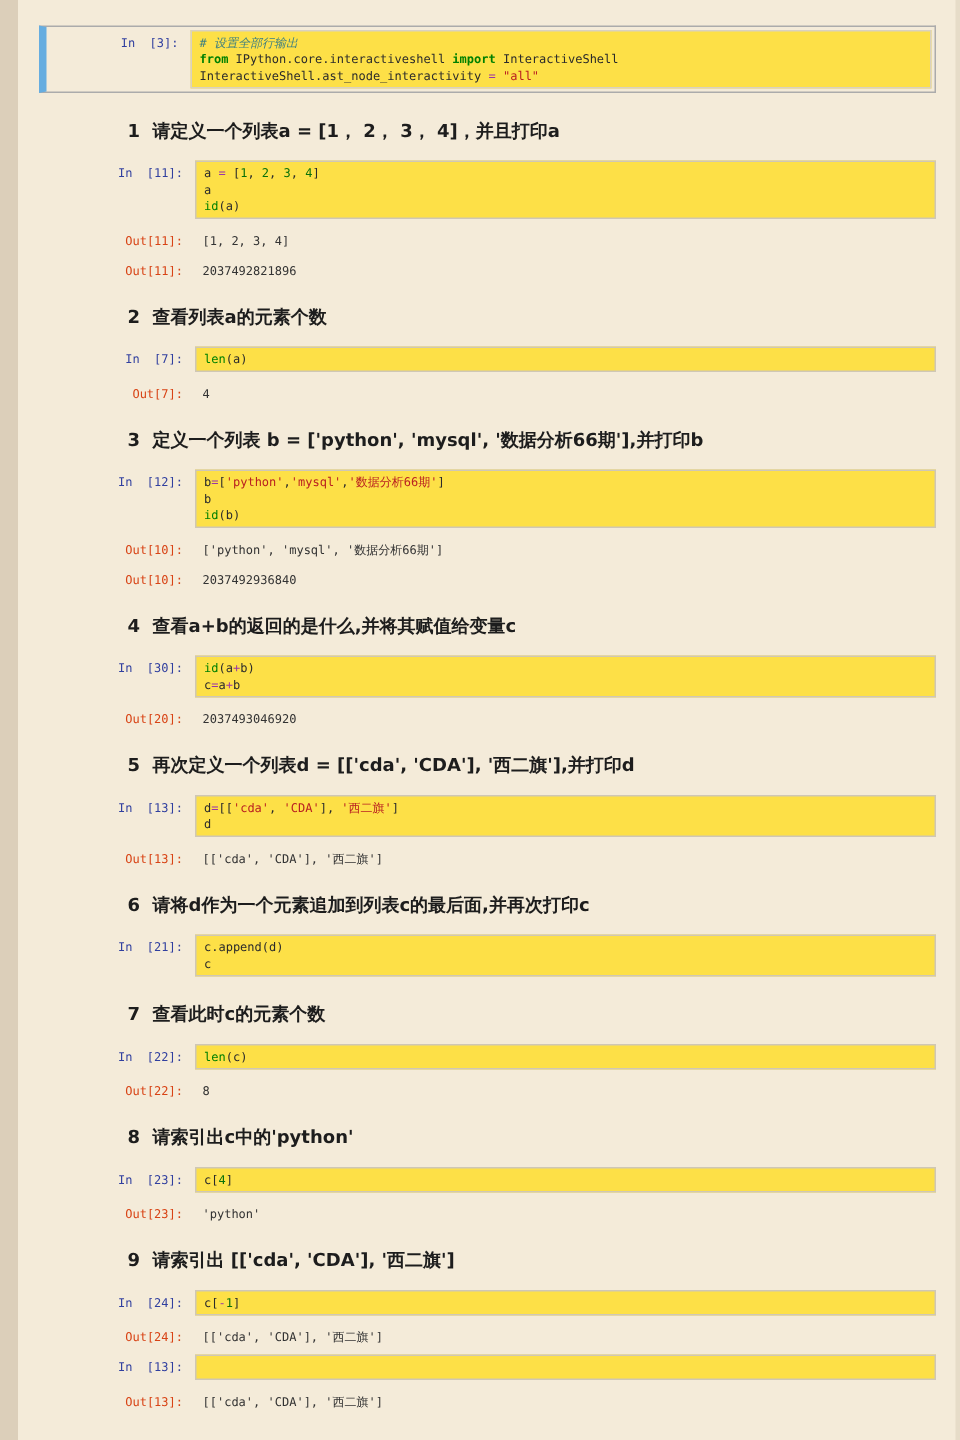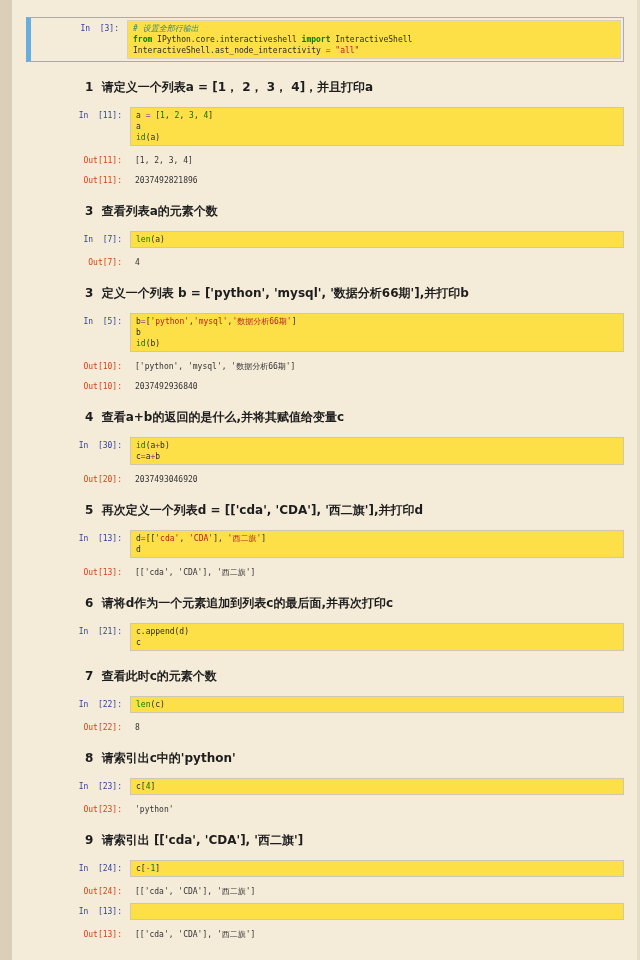--- a/index.html
+++ b/index.html
@@ -85,34 +85,34 @@
       </div>
     </div>
     <div class="row out-row">
       <div class="prompt out-prompt">Out[11]:</div>
       <div class="output-text">[1, 2, 3, 4]</div>
     </div>
     <div class="row out-row">
       <div class="prompt out-prompt">Out[11]:</div>
       <div class="output-text">2037492821896</div>
     </div>
-    <div class="heading">3  查看列表a的元素个数</div>
+    <div class="heading">2  查看列表a的元素个数</div>
     <div class="row code-row">
       <div class="prompt in-prompt">In  [7]:</div>
       <div class="input-area">
         <pre class="code"><div class="code-line"><span class="t-bi">len</span><span class="t-pl">(a)</span></div></pre>
       </div>
     </div>
     <div class="row out-row">
       <div class="prompt out-prompt">Out[7]:</div>
       <div class="output-text">4</div>
     </div>
     <div class="heading">3  定义一个列表 b = ['python', 'mysql', '数据分析66期'],并打印b</div>
     <div class="row code-row">
-      <div class="prompt in-prompt">In  [5]:</div>
+      <div class="prompt in-prompt">In  [12]:</div>
       <div class="input-area">
         <pre class="code"><div class="code-line"><span class="t-pl">b</span><span class="t-op">=</span><span class="t-pl">[</span><span class="t-str">'python'</span><span class="t-pl">,</span><span class="t-str">'mysql'</span><span class="t-pl">,</span><span class="t-str">'数据分析66期'</span><span class="t-pl">]</span></div><div class="code-line"><span class="t-pl">b</span></div><div class="code-line"><span class="t-bi">id</span><span class="t-pl">(b)</span></div></pre>
       </div>
     </div>
     <div class="row out-row">
       <div class="prompt out-prompt">Out[10]:</div>
       <div class="output-text">['python', 'mysql', '数据分析66期']</div>
     </div>
     <div class="row out-row">
       <div class="prompt out-prompt">Out[10]:</div>

